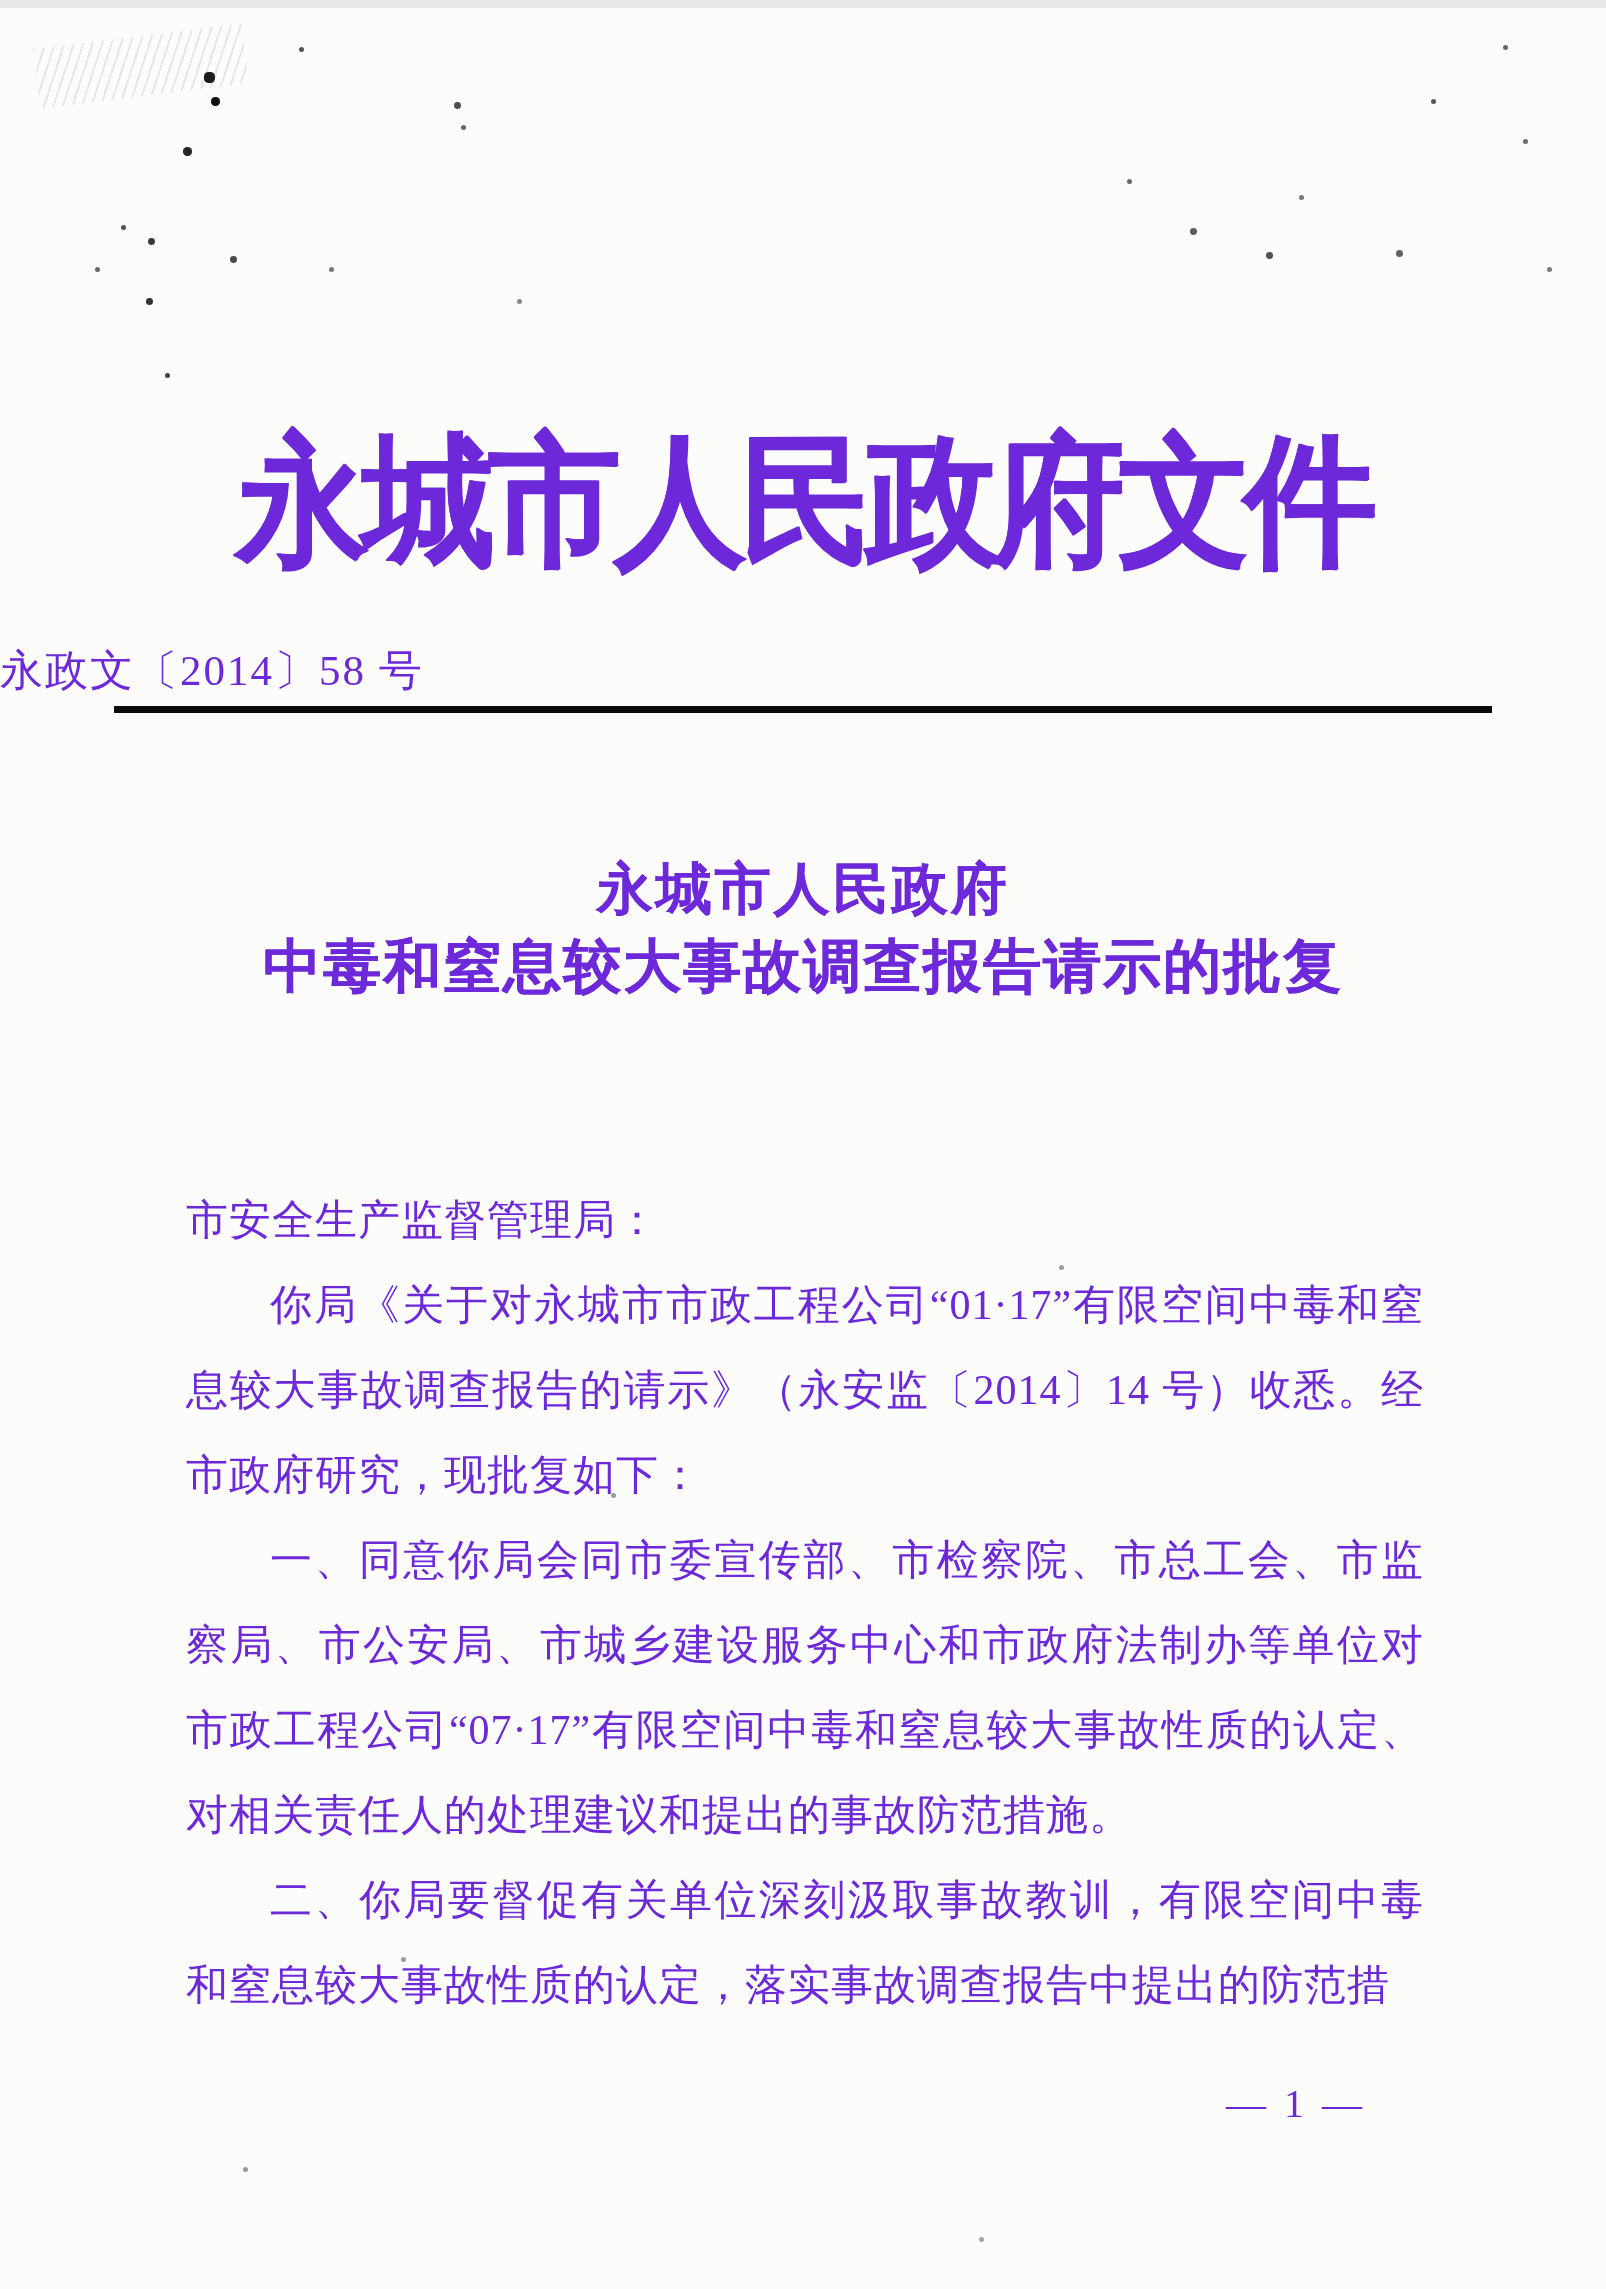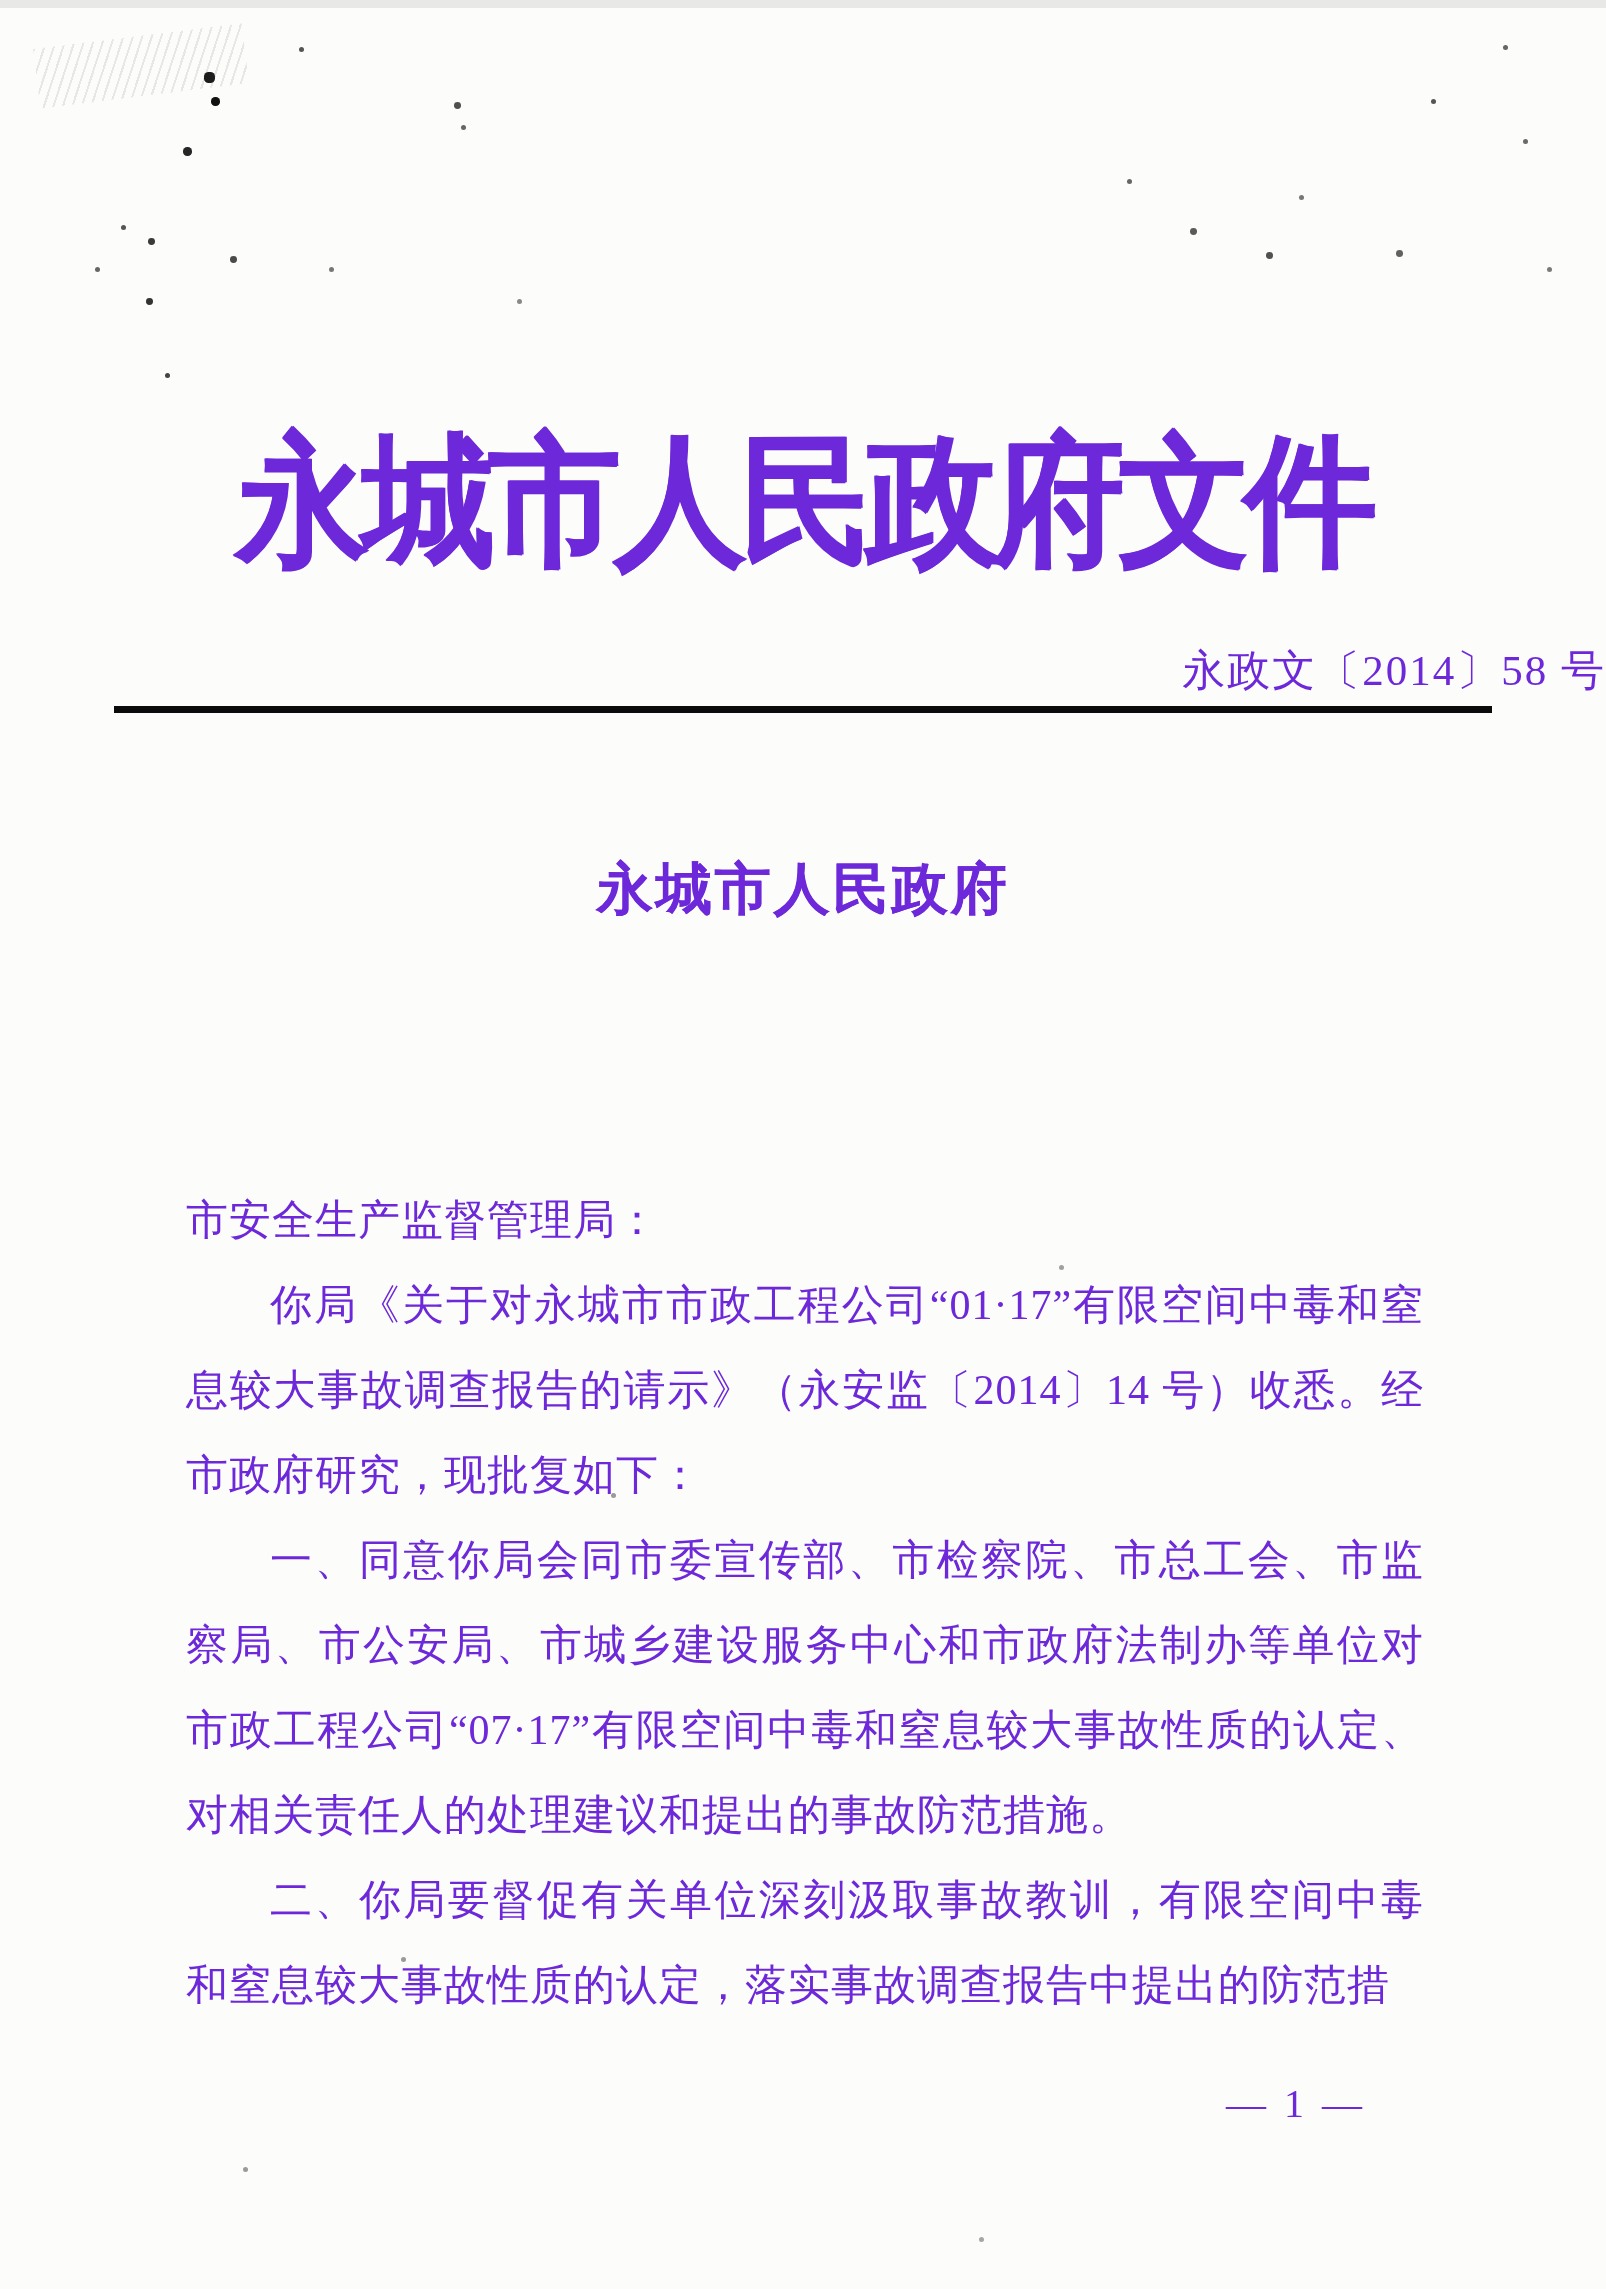--- a/index.html
+++ b/index.html
@@ -80,21 +80,21 @@
     transform: scaleY(1.08);
     transform-origin: top center;
     text-shadow: 1.5px 0 0 currentColor, 0 1px 0 currentColor;
   }
 
   .doc-number {
     position: absolute;
     top: 634px;
     left: 0;
     width: 100%;
-    text-align: right;
+    text-align: left;
     font-size: 43px;
     letter-spacing: 2px;
     white-space: nowrap;
   }
 
   .rule {
     position: absolute;
     top: 698px;
     left: 114px;
     width: 1378px;
@@ -158,20 +158,21 @@
   <div class="scuff"></div>
 
   <div class="header-title">永城市人民政府文件</div>
 
   <div class="doc-number">永政文〔2014〕58 号</div>
 
   <div class="rule"></div>
 
   <div class="doc-title">
     <div class="line1">永城市人民政府</div>
+    <div class="line3">中毒和窒息较大事故调查报告请示的批复</div>
   </div>
 
   <div class="body-text">
     <div class="addressee">市安全生产监督管理局：</div>
     <p class="para">你局《关于对永城市市政工程公司“01·17”有限空间中毒和窒息较大事故调查报告的请示》（永安监〔2014〕14 号）收悉。经市政府研究，现批复如下：</p>
     <p class="para">一、同意你局会同市委宣传部、市检察院、市总工会、市监察局、市公安局、市城乡建设服务中心和市政府法制办等单位对市政工程公司“07·17”有限空间中毒和窒息较大事故性质的认定、对相关责任人的处理建议和提出的事故防范措施。</p>
     <p class="para">二、你局要督促有关单位深刻汲取事故教训，有限空间中毒和窒息较大事故性质的认定，落实事故调查报告中提出的防范措</p>
   </div>
 
   <div class="page-number">— 1 —</div>

